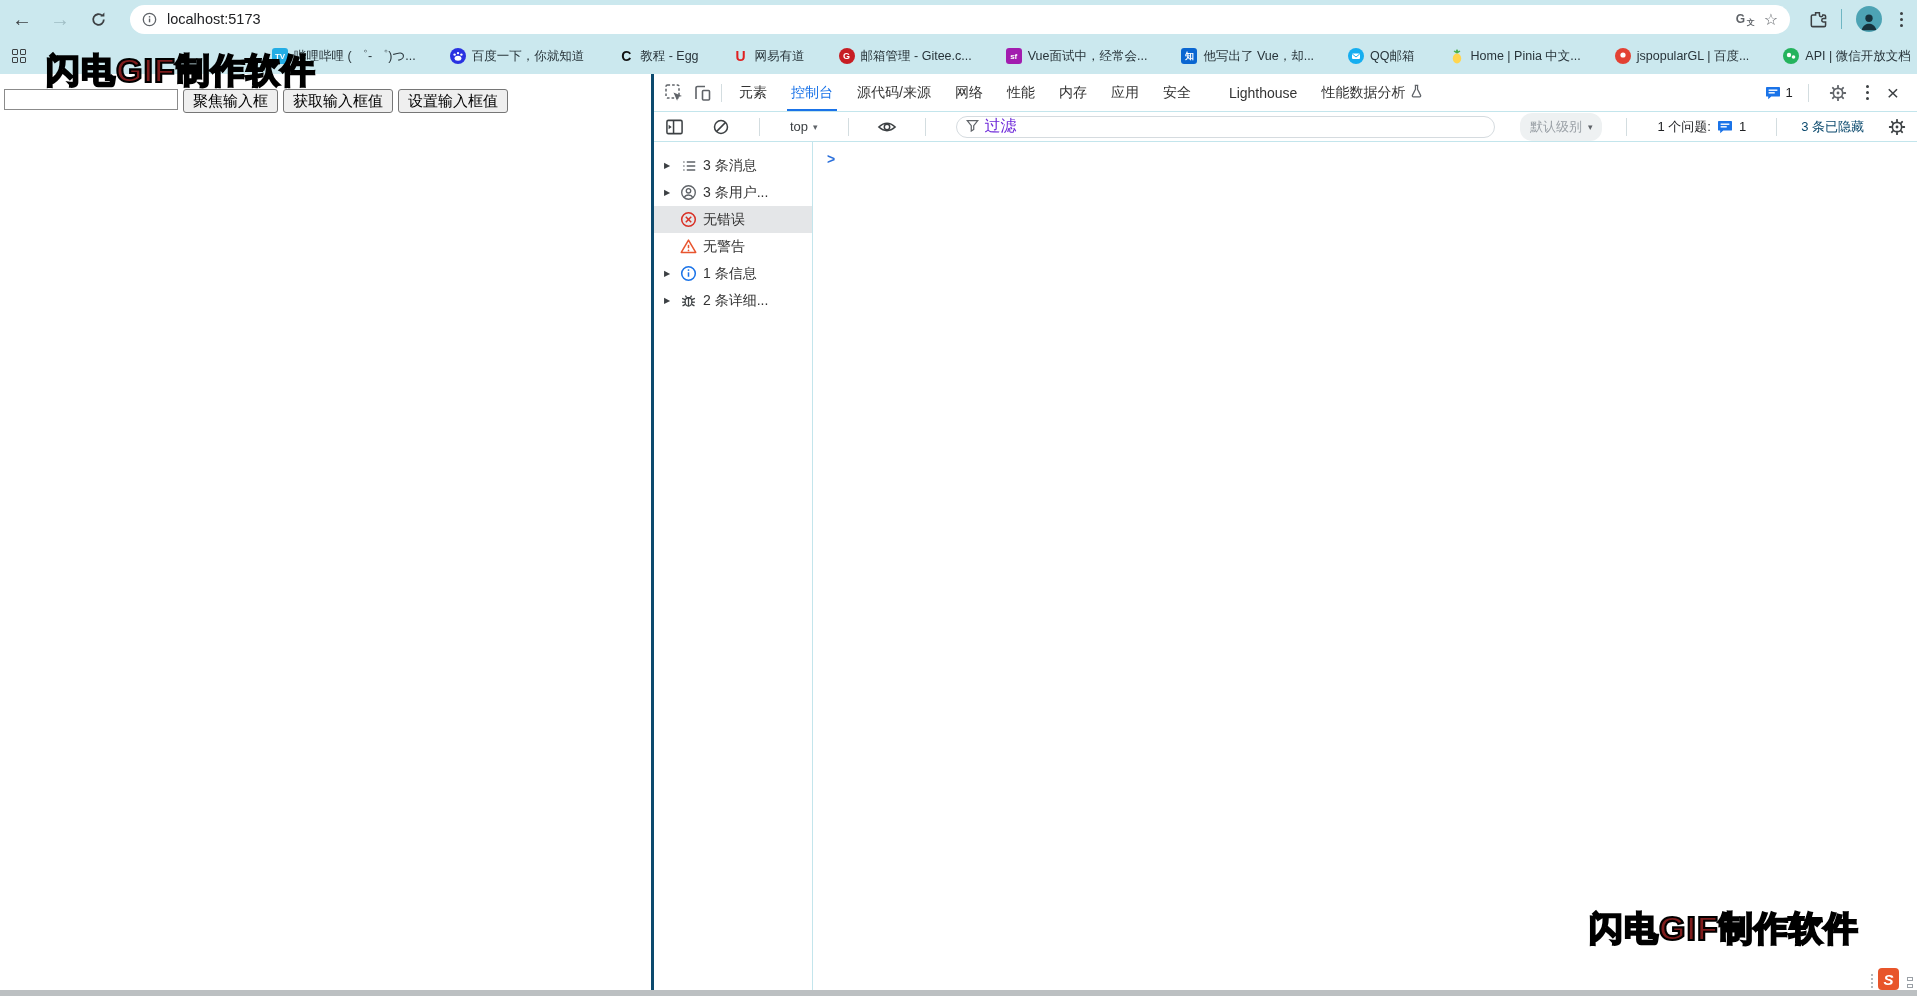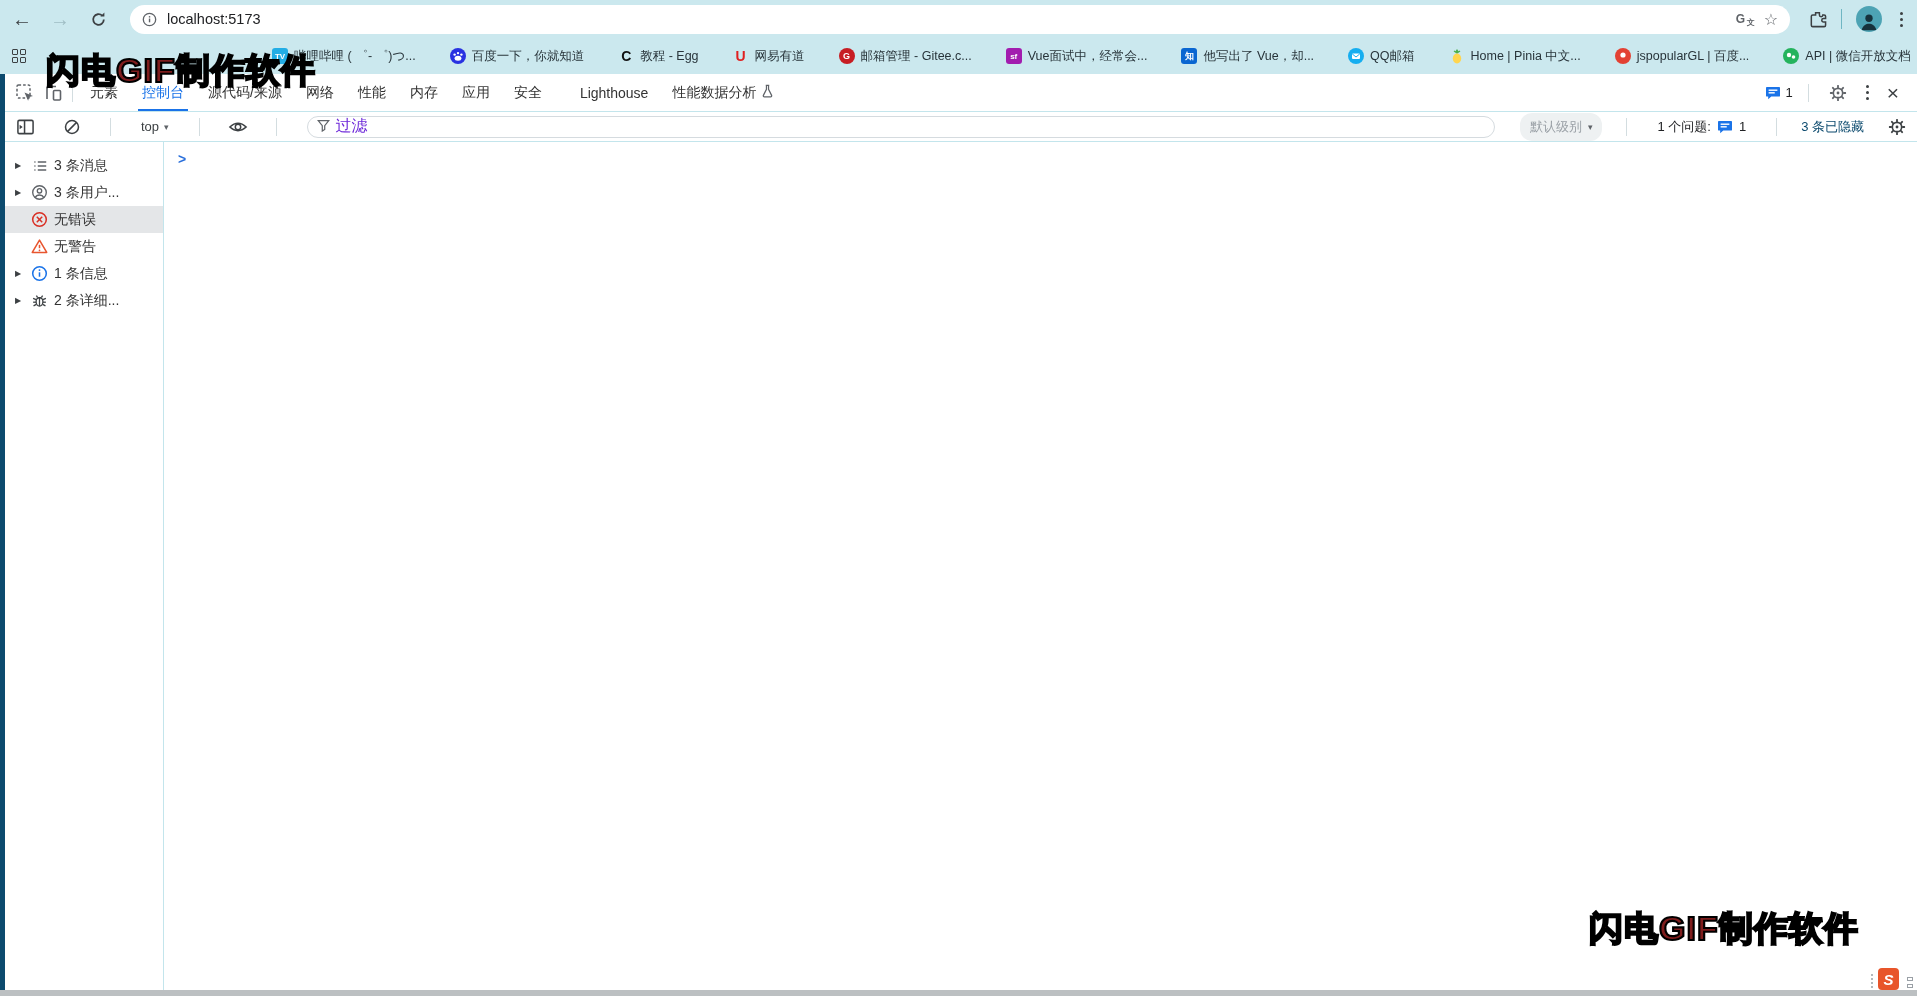--- a/index.html
+++ b/index.html
@@ -40,21 +40,21 @@
   .overflow-chev { font-size:15px; color:#3c4043; padding:0 6px; }
   .vsep-bm { width:1px; height:18px; background:#8fb9c2; }
   
   .viewport { position:absolute; left:0; top:74px; width:1917px; height:916px; display:flex; background:#fff; }
   .page-pane { width:651px; position:relative; background:#fff; }
   .page-controls { position:absolute; left:4px; top:15px; display:flex; gap:5px; align-items:flex-start; }
   .page-input { width:174px; height:21px; border:1px solid #8b8b8b; background:#fff; font-size:13px; padding:0 3px; }
   .page-btn { font-family:"Liberation Sans",sans-serif; font-size:15px; color:#000; background:#efefef;
     border:1px solid #767676; border-radius:3px; height:24px; padding:0 9px; cursor:pointer; }
   
-  .devtools { flex:1; border-left:5px solid #0c4a6e; display:flex; flex-direction:column; background:#fff; }
+  .devtools { flex:1; border-left:3px solid #0c4a6e; display:flex; flex-direction:column; background:#fff; }
   .dt-tabbar { height:38px; display:flex; align-items:center; border-bottom:1px solid #c3e5ec; padding:0 6px; }
   .dt-icobtn { width:28px; height:26px; display:flex; align-items:center; justify-content:center; cursor:pointer; }
   .vsep { width:1px; height:18px; background:#d3dde0; margin:0 5px; }
   .dt-tabs { display:flex; align-items:stretch; height:100%; }
   .dt-tab { display:flex; align-items:center; padding:0 12px; font-size:14px; color:#333; cursor:pointer; position:relative; gap:5px; }
   .dt-tab.active { color:#1a73e8; }
   .dt-tab.active::after { content:""; position:absolute; left:8px; right:8px; bottom:0; height:2.5px; background:#1a73e8; }
   .dt-tabbar-right { margin-left:auto; display:flex; align-items:center; gap:10px; padding-right:8px; }
   .issue-chip { display:flex; align-items:center; gap:5px; font-size:13px; color:#202124; cursor:pointer; }
   .close-x { font-size:21px; color:#3c4043; line-height:1; padding:0 4px; cursor:pointer; }
@@ -238,20 +238,28 @@
             <path d="M1.5 3.5h5l2 2.5h10v9a1.5 1.5 0 0 1-1.5 1.5h-14A1.5 1.5 0 0 1 1.5 15z" fill="none" stroke="#3c4043" stroke-width="1.6"></path>
           </svg>
       </span>
       <span>所有书签</span>
     </div>
   </div>
 </div>
 
 <div class="viewport">
 
+  <div class="page-pane">
+    <div class="page-controls">
+      <input class="page-input" type="text" value="" style="">
+      <button class="page-btn">聚焦输入框</button>
+      <button class="page-btn">获取输入框值</button>
+      <button class="page-btn">设置输入框值</button>
+    </div>
+  </div>
 
   <div class="devtools">
 
     <div class="dt-tabbar">
       <span class="dt-icobtn">
         <svg width="20" height="20" viewBox="0 0 20 20">
             <rect x="2" y="2" width="13" height="13" rx="1.5" fill="none" stroke="#5f6368" stroke-width="1.5" stroke-dasharray="2.6 2"></rect>
             <path d="M9.5 9.5l8.5 3.4-3.7 1.1-1.2 3.7z" fill="#5f6368"></path>
           </svg>
       </span>

